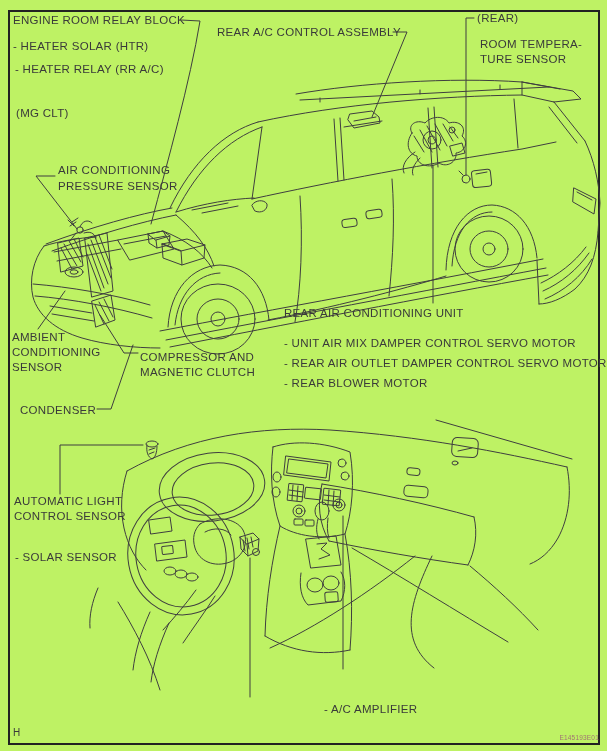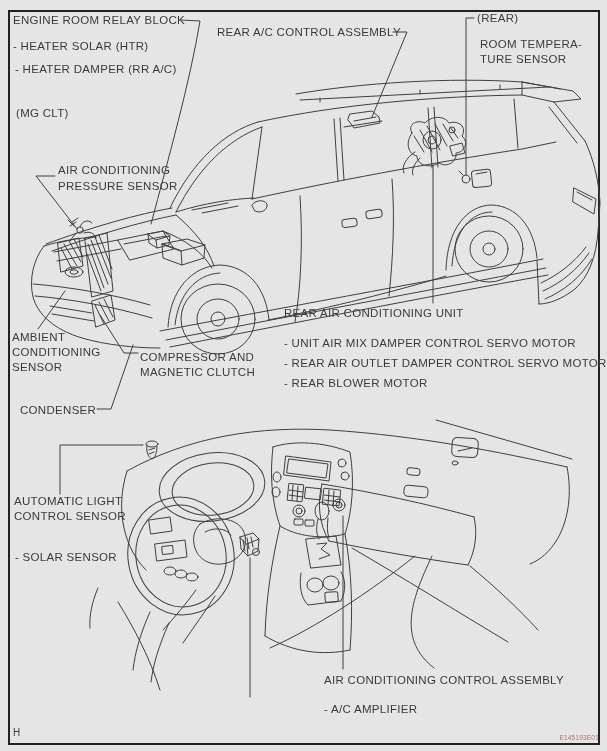--- a/index.html
+++ b/index.html
@@ -1,16 +1,16 @@
 <!DOCTYPE html>
 <html><head>
 <meta charset="utf-8">
 <style>
   html,body{margin:0;padding:0;background:#fff;}
-  .page{position:relative;width:607px;height:751px;background:#e5e5e5;overflow:hidden;
+  .page{position:relative;width:607px;height:751px;background:#bef264;overflow:hidden;
         font-family:"Liberation Sans", sans-serif;}
   .frame{position:absolute;left:8px;top:10px;width:592px;height:735px;
          border:2px solid #222;box-sizing:border-box;}
   svg.art{position:absolute;left:0;top:0;width:607px;height:751px;}
   .lbl{position:absolute;font-size:11.5px;line-height:13px;color:#3a3a3a;
        letter-spacing:.3px;white-space:nowrap;}
   .lbl-sm{position:absolute;font-size:10px;color:#3a3a3a;white-space:nowrap;}
   .code{position:absolute;font-size:6.5px;color:#a17474;letter-spacing:.2px;white-space:nowrap;}
 </style>
 </head>
@@ -233,21 +233,21 @@
 
     <g>
       <path d="M60 494 L60 445 L143 445"></path>
       <path d="M250 558 L250 697"></path>
       <path d="M343 516 L343 669"></path>
     </g>
   </svg>
 
   <div class="lbl" style="left:13px;top:14px">ENGINE ROOM RELAY BLOCK</div>
   <div class="lbl" style="left:13px;top:40px">- HEATER SOLAR (HTR)</div>
-  <div class="lbl" style="left:15px;top:63px">- HEATER DAMPER (RR A/C)</div>
+  <div class="lbl" style="left:15px;top:63px">- HEATER RELAY (RR A/C)</div>
   <div class="lbl" style="left:16px;top:107px">(MG CLT)</div>
 
   <div class="lbl" style="left:217px;top:26px">REAR A/C CONTROL ASSEMBLY</div>
 
   <div class="lbl" style="left:477px;top:12px">(REAR)</div>
   <div class="lbl" style="left:480px;top:38px">ROOM TEMPERA-</div>
   <div class="lbl" style="left:480px;top:53px">TURE SENSOR</div>
 
   <div class="lbl" style="left:58px;top:164px">AIR CONDITIONING</div>
   <div class="lbl" style="left:58px;top:180px">PRESSURE SENSOR</div>
@@ -264,19 +264,18 @@
   <div class="lbl" style="left:284px;top:307px">REAR AIR CONDITIONING UNIT</div>
   <div class="lbl" style="left:284px;top:337px">- UNIT AIR MIX DAMPER CONTROL SERVO MOTOR</div>
   <div class="lbl" style="left:284px;top:377px">- REAR BLOWER MOTOR</div>
   <div class="lbl" style="left:284px;top:357px">- REAR AIR OUTLET DAMPER CONTROL SERVO MOTOR</div>
 
   <div class="lbl" style="left:14px;top:495px">AUTOMATIC LIGHT</div>
   <div class="lbl" style="left:14px;top:510px">CONTROL SENSOR</div>
 
   <div class="lbl" style="left:15px;top:551px">- SOLAR SENSOR</div>
 
-  <div class="lbl" style="left:324px;top:674px">AIR CONDITIONING CONTROL ASSEMBLY</div>
   <div class="lbl" style="left:324px;top:703px">- A/C AMPLIFIER</div>
 
 
   <div class="lbl-sm" style="left:13px;top:727px">H</div>
   <div class="code" style="right:8px;top:734px">E145193E01</div>
 </div>
 
 </body></html>

